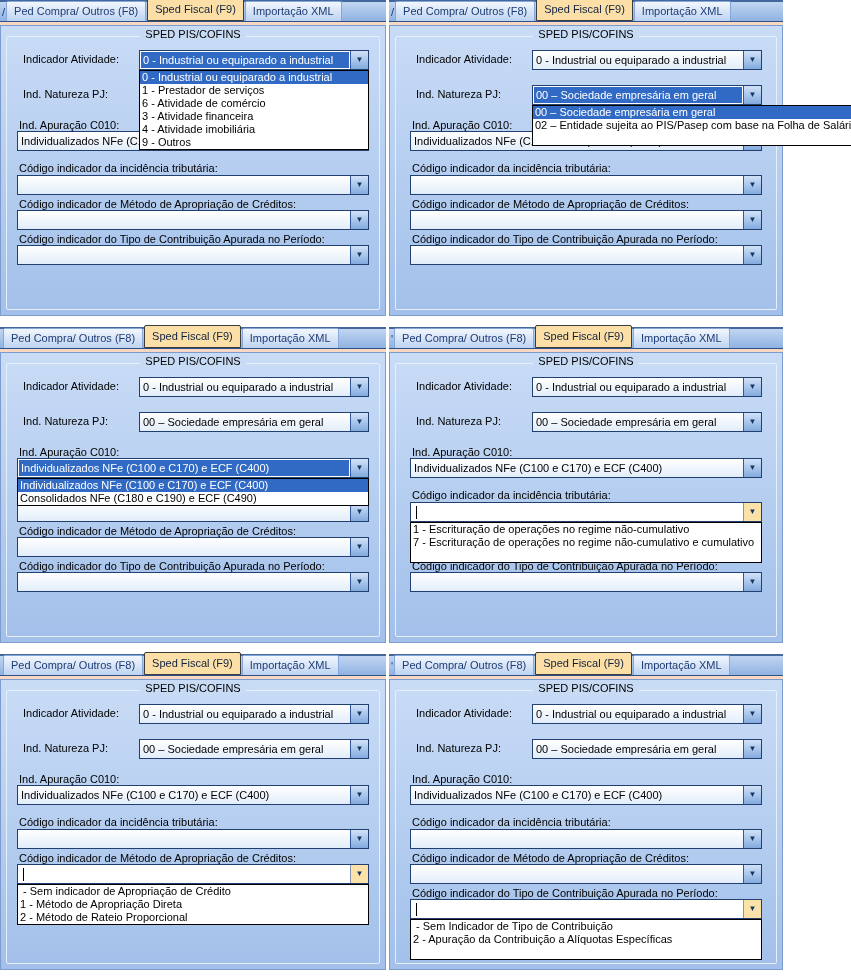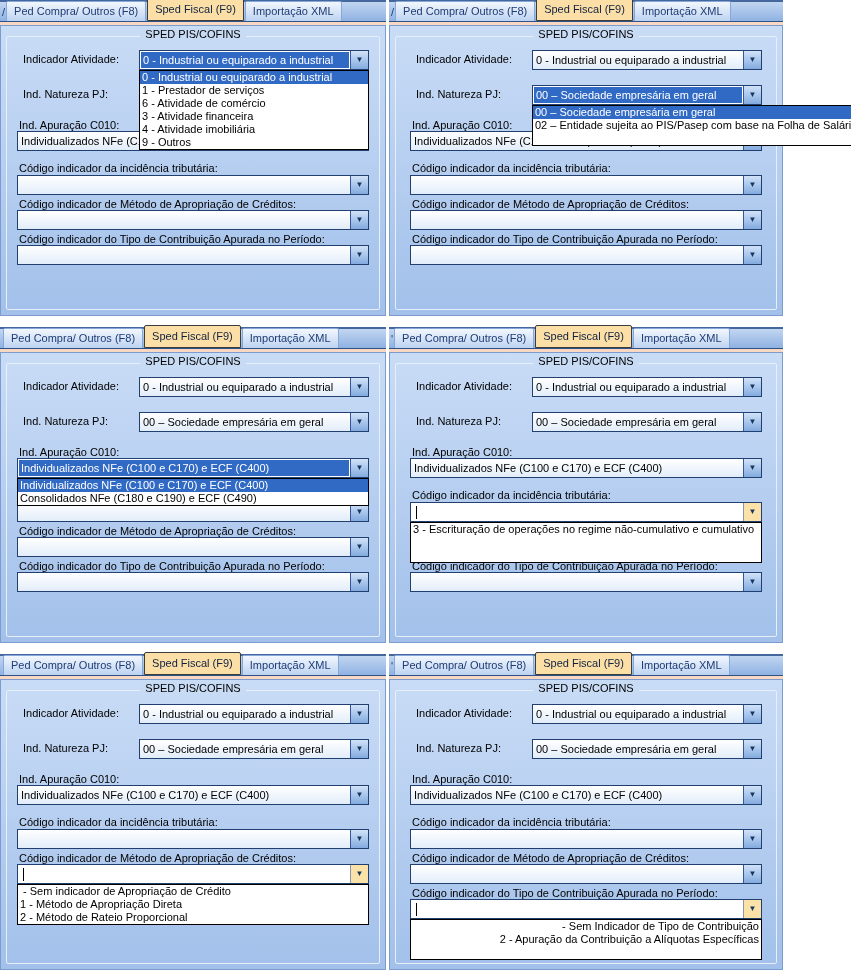--- a/index.html
+++ b/index.html
@@ -276,21 +276,22 @@
         <div class="val"></div>
         <div class="arrow">▼</div>
       </div>
 
       <div class="flabel" style="left: 22px; top: 207px;">Código indicador do Tipo de Contribuição Apurada no Período:</div>
       <div class="combo" style="left: 20px; top: 219px; width: 352px;">
         <div class="val"></div>
         <div class="arrow">▼</div>
       </div>
     <div class="ddlist" style="left: 20px; top: 169px; width: 352px; height: 41px;">
-        <div class="ddrow">3 - Escrituração de operações no regime não-cumulativo e cumulativo</div>
+        <div class="ddrow">1 - Escrituração de operações no regime não-cumulativo</div>
+        <div class="ddrow">7 - Escrituração de operações no regime não-cumulativo e cumulativo</div>
       </div>
     </div>
   </div>
 <div class="panel" style="left: 0px; top: 654px; width: 386px;">
     <div class="tabstrip">
       <span class="tab-prefix"></span>
       <span class="tab">Ped Compra/ Outros (F8)</span>
       <span class="tab active">Sped Fiscal (F9)</span>
       <span class="tab">Importação XML</span>
     </div>
@@ -385,18 +386,18 @@
         <div class="arrow">▼</div>
       </div>
 
       <div class="flabel" style="left: 22px; top: 207px;">Código indicador do Tipo de Contribuição Apurada no Período:</div>
       <div class="combo open" style="left: 20px; top: 219px; width: 352px;">
         <div class="val">
           <div class="caret"></div>
         </div>
         <div class="arrow peach">▼</div>
       </div>
-    <div class="ddlist" style="left: 20px; top: 239px; width: 352px; height: 41px; text-align: right;">
+    <div class="ddlist" style="left: 20px; top: 239px; width: 352px; height: 41px;">
         <div class="ddrow"> - Sem Indicador de Tipo de Contribuição</div>
         <div class="ddrow">2 - Apuração da Contribuição a Alíquotas Específicas</div>
       </div>
     </div>
   </div>
 
 </body></html>

